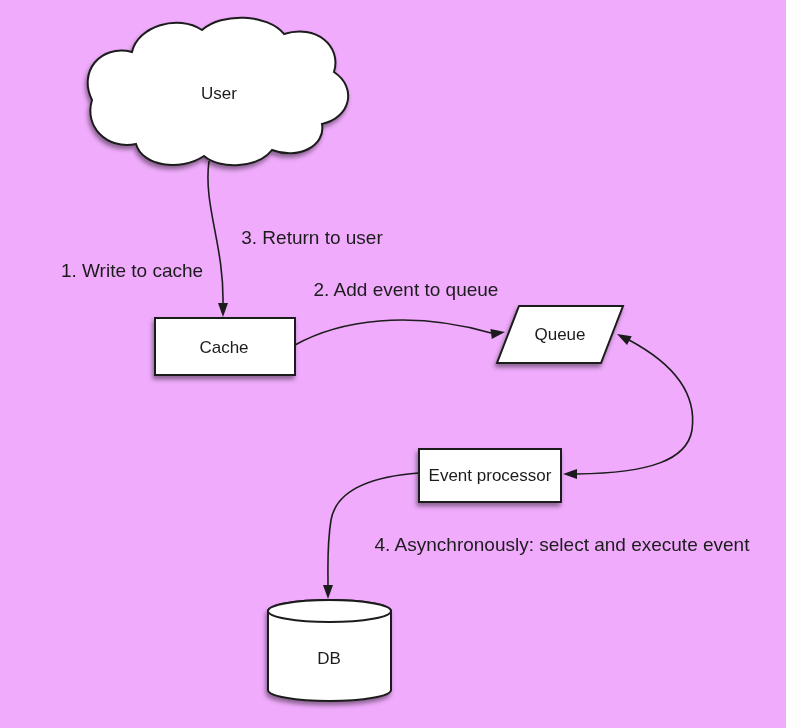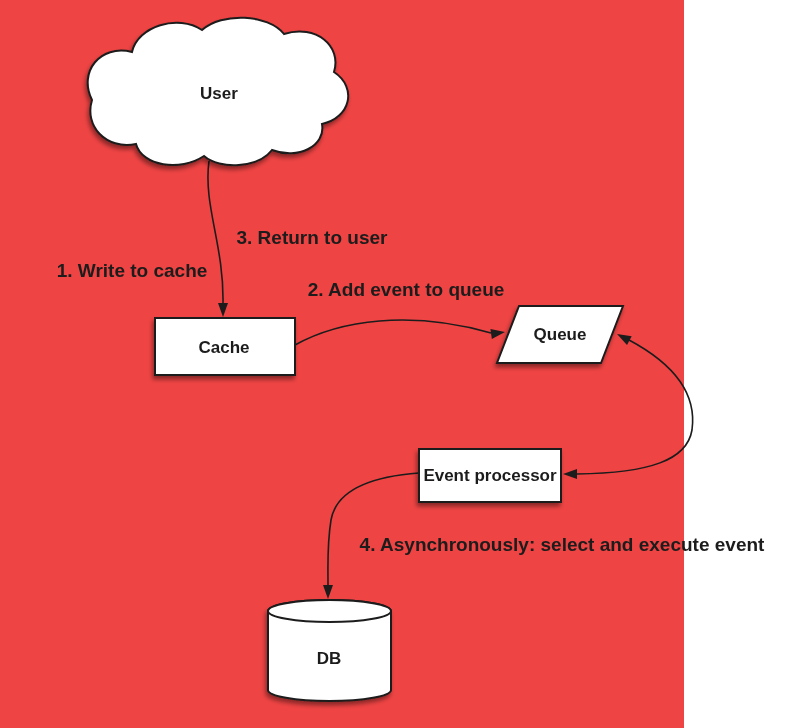--- a/index.html
+++ b/index.html
@@ -6,24 +6,23 @@
     margin: 0;
     padding: 0;
     background: #ffffff;
     width: 786px;
     height: 728px;
     overflow: hidden;
     font-family: "Liberation Sans", sans-serif;
   }
   .diagram-wrap {
     position: relative;
-    width: 684px;
+    width: 786px;
     height: 728px;
-    background: #ef4444;
-    font-weight: bold;
+    background: #f0abfc;
   }
   svg { display: block; }
   .shape {
     fill: #ffffff;
     stroke: #1c1c1c;
     stroke-width: 2;
   }
   .edge {
     fill: none;
     stroke: #1c1c1c;

